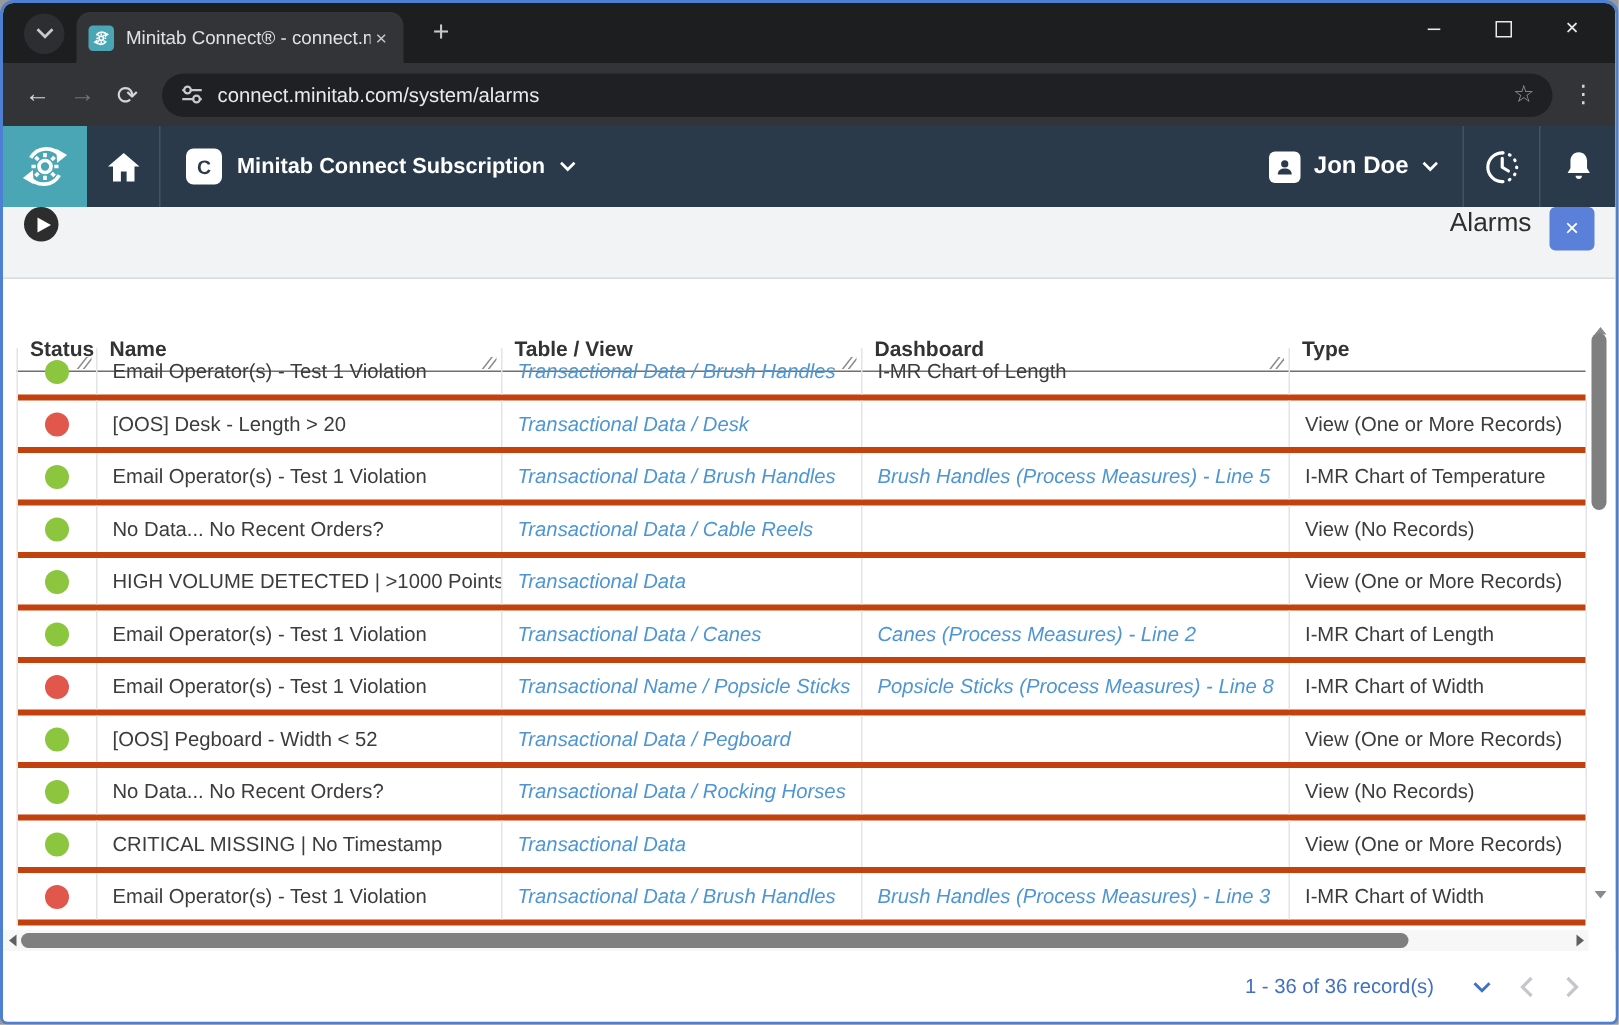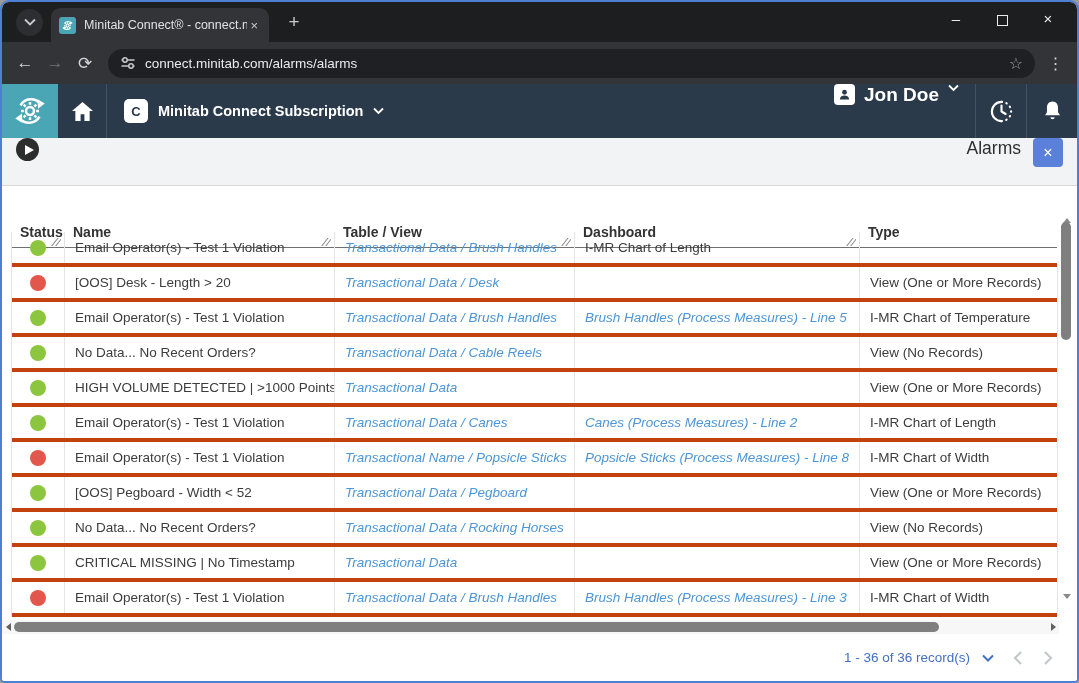--- a/index.html
+++ b/index.html
@@ -35,21 +35,21 @@
   .menu-btn{color:#d2d5d9;font-size:16px;width:26px;text-align:center;letter-spacing:1px;}
   
   .appbar{height:54px;background:var(--navbar,#2b3a4b);display:flex;align-items:stretch;color:#fff;}
   .logo{width:56px;background:var(--teal,#4aa6b4);display:flex;align-items:center;justify-content:center;flex:0 0 auto;}
   .home-btn{width:48px;display:flex;align-items:center;justify-content:center;}
   .vsep{width:1px;background:#425264;}
   .subscription{display:flex;align-items:center;gap:10px;padding:0 17px;font-size:14.5px;font-weight:700;}
   .c-badge{width:24px;height:24px;background:#fff;border-radius:5px;color:#2b3a4b;font-weight:700;
     display:flex;align-items:center;justify-content:center;font-size:13px;}
   .spacer{flex:1;}
-  .user{display:flex;align-items:flex-start;gap:9px;padding:0 16px;font-size:19px;font-weight:600;}
+  .user{display:flex;align-items:center;gap:9px;padding:0 16px;font-size:16px;font-weight:600;}
   .user-badge{width:21px;height:21px;background:#fff;border-radius:4px;display:flex;align-items:center;justify-content:center;}
   .icon-cell{width:50px;display:flex;align-items:center;justify-content:center;}
   
   .graybar{height:48px;background:#f2f3f5;border-bottom:1px solid #d8d9db;display:flex;align-items:flex-start;padding:0 14px;}
   .play-btn{width:23px;height:23px;border-radius:50%;background:#2d2d2d;display:flex;align-items:center;justify-content:center;}
   .play-tri{width:0;height:0;border-left:9px solid #fff;border-top:5.5px solid transparent;border-bottom:5.5px solid transparent;margin-left:3px;}
   .alarms-title{font-size:17.5px;color:#2e2e2e;margin-right:12px;}
   .alarms-close{width:30px;height:29px;background:var(--close-blue,#5b80d9);border-radius:4px;color:#fff;
     display:flex;align-items:center;justify-content:center;font-size:16px;}
   
@@ -75,21 +75,21 @@
   .h-track{flex:1;position:relative;height:100%;}
   .h-thumb{position:absolute;left:0;top:2px;width:925px;height:10px;border-radius:5px;background:#7f7f7f;}
   .vscroll{position:absolute;right:3px;top:15px;width:15px;height:416px;display:flex;flex-direction:column;align-items:center;}
   .tri-u{width:0;height:0;border-bottom:5px solid #8a8a8a;border-left:4px solid transparent;border-right:4px solid transparent;}
   .tri-d{width:0;height:0;border-top:5px solid #8a8a8a;border-left:4px solid transparent;border-right:4px solid transparent;}
   .v-track{flex:1;position:relative;width:100%;}
   .v-thumb{position:absolute;top:3px;left:2px;width:10px;height:118px;border-radius:5px;background:#7f7f7f;}
   
   .footer{position:absolute;left:0;top:448px;width:100%;height:47px;background:#fff;
     display:flex;align-items:center;justify-content:flex-end;padding-right:14px;}
-  .record-count{color:var(--rec-blue,#4170c4);font-size:13.5px;margin-right:3px;}
+  .record-count{color:var(--rec-blue,#4170c4);font-size:13.5px;margin-right:17px;}
   .pg{display:flex;align-items:center;justify-content:center;width:30px;}
 </style>
 </head>
 <body>
 
 <div class="window">
 
   <div class="tabstrip">
     <div class="tab-search-btn">
       <svg width="12" height="8" viewBox="0 0 12 8">
@@ -126,21 +126,21 @@
     <span class="nav-btn">⟳</span>
     <div class="omnibox">
       <svg width="16" height="16" viewBox="0 0 16 16">
         <g stroke="#c7cacd" stroke-width="1.5" fill="#1f2023">
           <line x1="1.5" y1="5" x2="14.5" y2="5"></line>
             <circle cx="5" cy="5" r="2.2"></circle>
           <line x1="1.5" y1="11" x2="14.5" y2="11"></line>
             <circle cx="11" cy="11" r="2.2"></circle>
         </g>
         </svg>
-      <span class="url">connect.minitab.com/alarms/alarms</span>
+      <span class="url">connect.minitab.com/system/alarms</span>
       <span class="star">☆</span>
     </div>
     <span class="menu-btn">⋮</span>
   </div>
 
   <div class="appbar">
     <div class="logo">
       <svg width="38" height="38" viewBox="0 0 40 40">
         <g stroke="#fff" stroke-width="2.6" fill="none">
           <path d="M10 14 A 12.5 12.5 0 0 1 31 12.7"></path>

